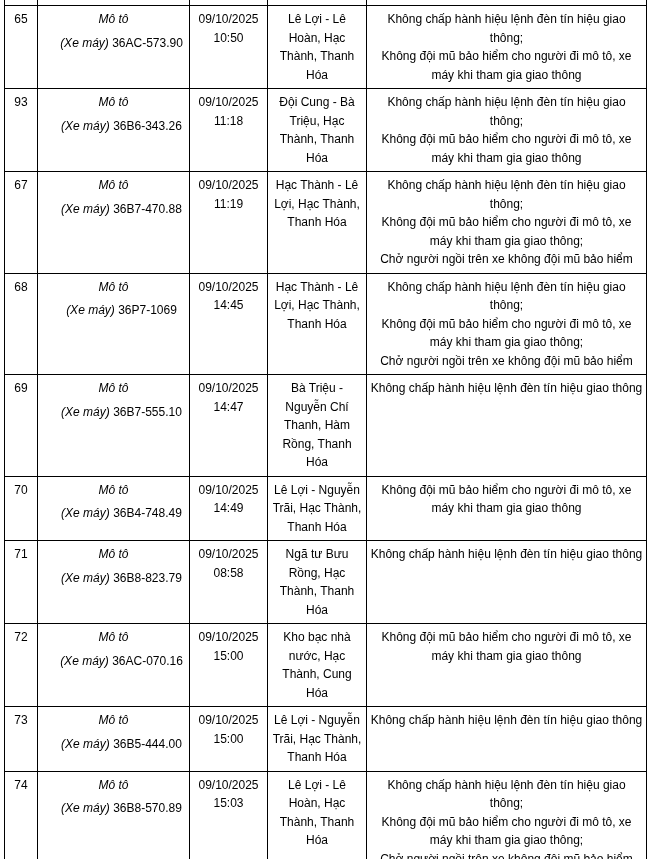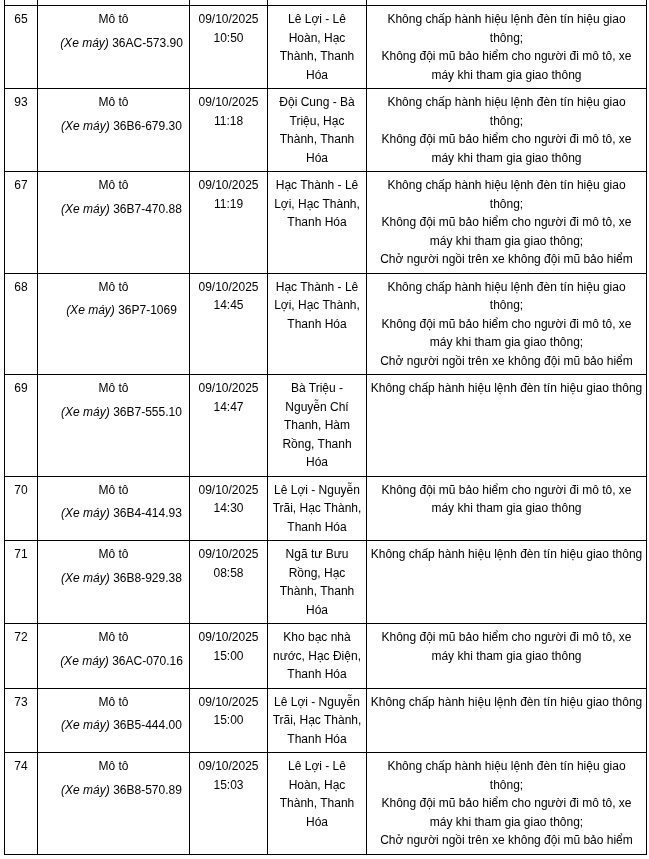--- a/index.html
+++ b/index.html
@@ -38,21 +38,21 @@
     border: 1px solid #000;
     vertical-align: top;
     text-align: center;
     padding: 4px 3px;
     word-wrap: break-word;
   }
   tr.partial-row td {
     height: 5px;
     padding: 0;
   }
-  .veh-type { margin-bottom: 5px; }
+  .veh-type { margin-bottom: 5px; font-style: italic; }
   .plate-prefix { font-style: italic; margin-left: 16px; }
   td.c-vio { padding: 4px 3px; }
   .violation { }
 </style>
 </head>
 <body>
 
 <div class="table-wrap">
   <table class="violations">
     <colgroup>
@@ -89,21 +89,21 @@
             <div class="violation">Không đội mũ bảo hiểm cho người đi mô tô, xe máy khi tham gia giao thông</div>
           </td>
   </tr>
 
   <tr>
     <td class="c-no">
       <span>93</span>
     </td>
     <td class="c-veh">
       <div class="veh-type">Mô tô</div>
-      <div class="veh-plate"><span class="plate-prefix">(Xe máy)</span> <span>36B6-679.30</span></div>
+      <div class="veh-plate"><span class="plate-prefix">(Xe máy)</span> <span>36B6-343.26</span></div>
     </td>
     <td class="c-dt">
       <div>09/10/2025</div>
       <div>11:18</div>
     </td>
     <td class="c-loc">Đội Cung - Bà Triệu, Hạc Thành, Thanh Hóa</td>
     <td class="c-vio">
             <div class="violation">Không chấp hành hiệu lệnh đèn tín hiệu giao thông;</div>
             <div class="violation">Không đội mũ bảo hiểm cho người đi mô tô, xe máy khi tham gia giao thông</div>
           </td>
@@ -166,39 +166,39 @@
             <div class="violation">Không chấp hành hiệu lệnh đèn tín hiệu giao thông</div>
           </td>
   </tr>
 
   <tr>
     <td class="c-no">
       <span>70</span>
     </td>
     <td class="c-veh">
       <div class="veh-type">Mô tô</div>
-      <div class="veh-plate"><span class="plate-prefix">(Xe máy)</span> <span>36B4-414.93</span></div>
-    </td>
-    <td class="c-dt">
-      <div>09/10/2025</div>
-      <div>14:30</div>
+      <div class="veh-plate"><span class="plate-prefix">(Xe máy)</span> <span>36B4-748.49</span></div>
+    </td>
+    <td class="c-dt">
+      <div>09/10/2025</div>
+      <div>14:49</div>
     </td>
     <td class="c-loc">Lê Lợi - Nguyễn Trãi, Hạc Thành, Thanh Hóa</td>
     <td class="c-vio">
             <div class="violation">Không đội mũ bảo hiểm cho người đi mô tô, xe máy khi tham gia giao thông</div>
           </td>
   </tr>
 
   <tr>
     <td class="c-no">
       <span>71</span>
     </td>
     <td class="c-veh">
       <div class="veh-type">Mô tô</div>
-      <div class="veh-plate"><span class="plate-prefix">(Xe máy)</span> <span>36B8-929.38</span></div>
+      <div class="veh-plate"><span class="plate-prefix">(Xe máy)</span> <span>36B8-823.79</span></div>
     </td>
     <td class="c-dt">
       <div>09/10/2025</div>
       <div>08:58</div>
     </td>
     <td class="c-loc">Ngã tư Bưu Rồng, Hạc Thành, Thanh Hóa</td>
     <td class="c-vio">
             <div class="violation">Không chấp hành hiệu lệnh đèn tín hiệu giao thông</div>
           </td>
   </tr>
@@ -208,21 +208,21 @@
       <span>72</span>
     </td>
     <td class="c-veh">
       <div class="veh-type">Mô tô</div>
       <div class="veh-plate"><span class="plate-prefix">(Xe máy)</span> <span>36AC-070.16</span></div>
     </td>
     <td class="c-dt">
       <div>09/10/2025</div>
       <div>15:00</div>
     </td>
-    <td class="c-loc">Kho bạc nhà nước, Hạc Điện, Thanh Hóa</td>
+    <td class="c-loc">Kho bạc nhà nước, Hạc Thành, Cung Hóa</td>
     <td class="c-vio">
             <div class="violation">Không đội mũ bảo hiểm cho người đi mô tô, xe máy khi tham gia giao thông</div>
           </td>
   </tr>
 
   <tr>
     <td class="c-no">
       <span>73</span>
     </td>
     <td class="c-veh">

